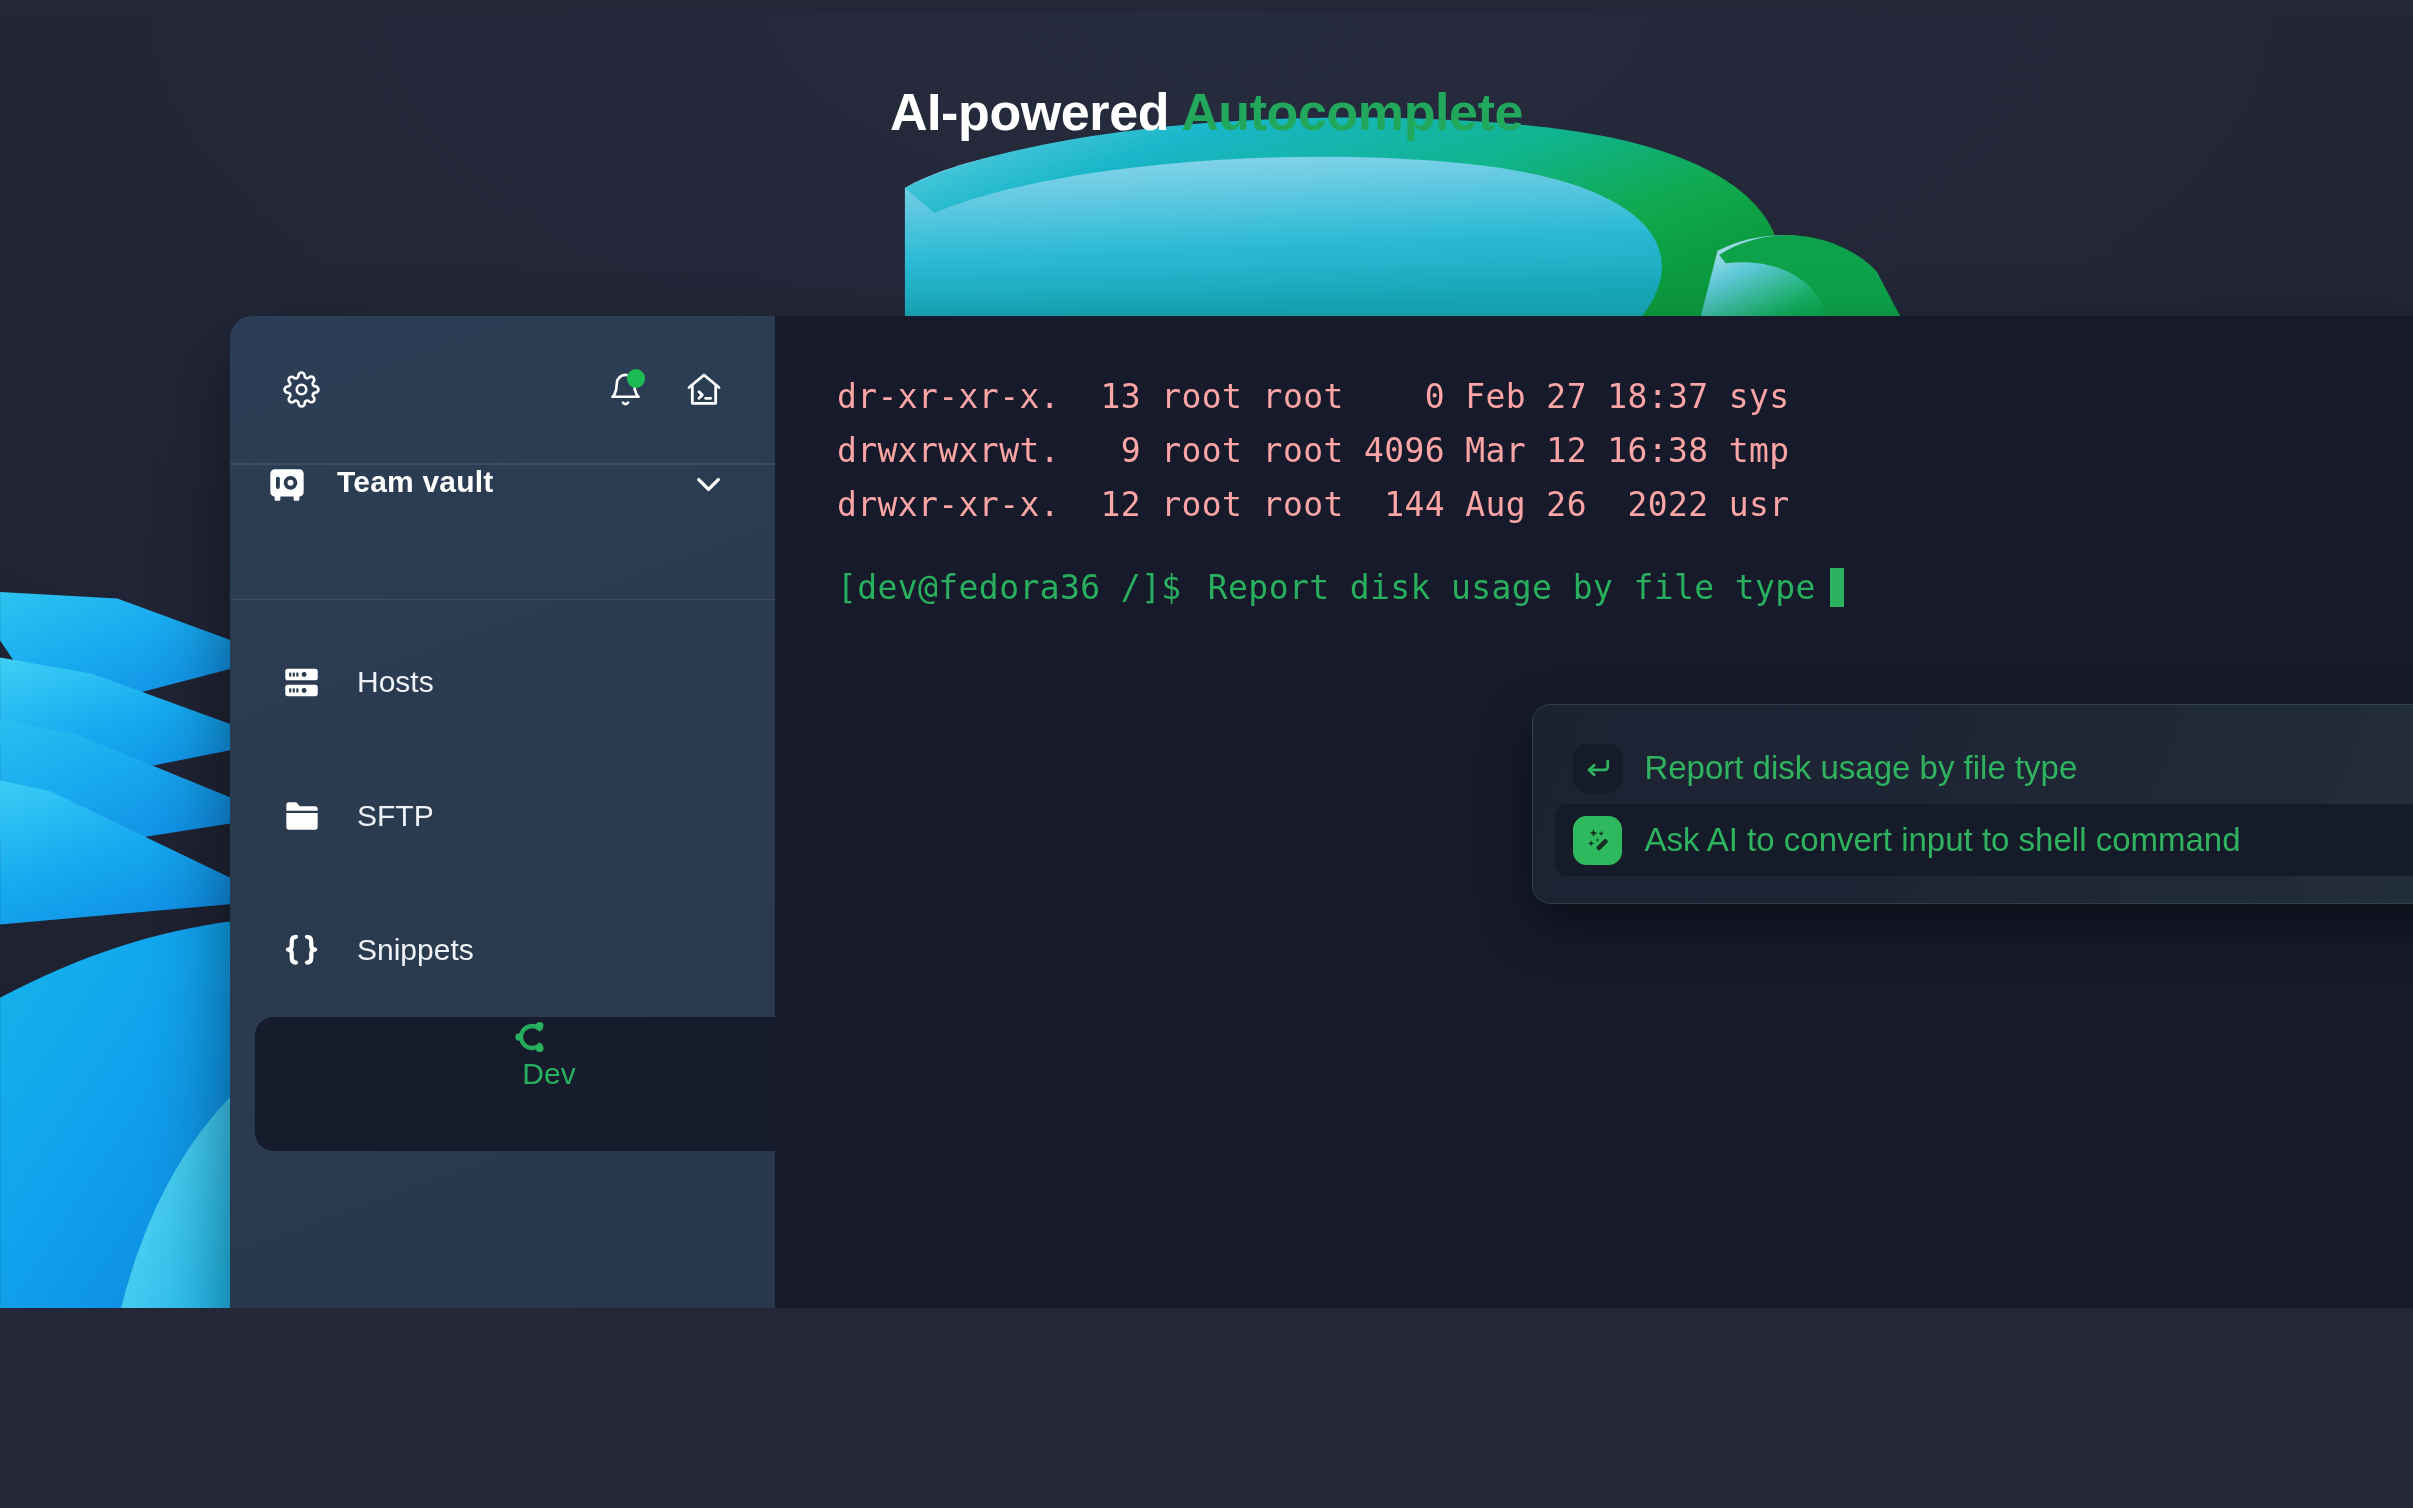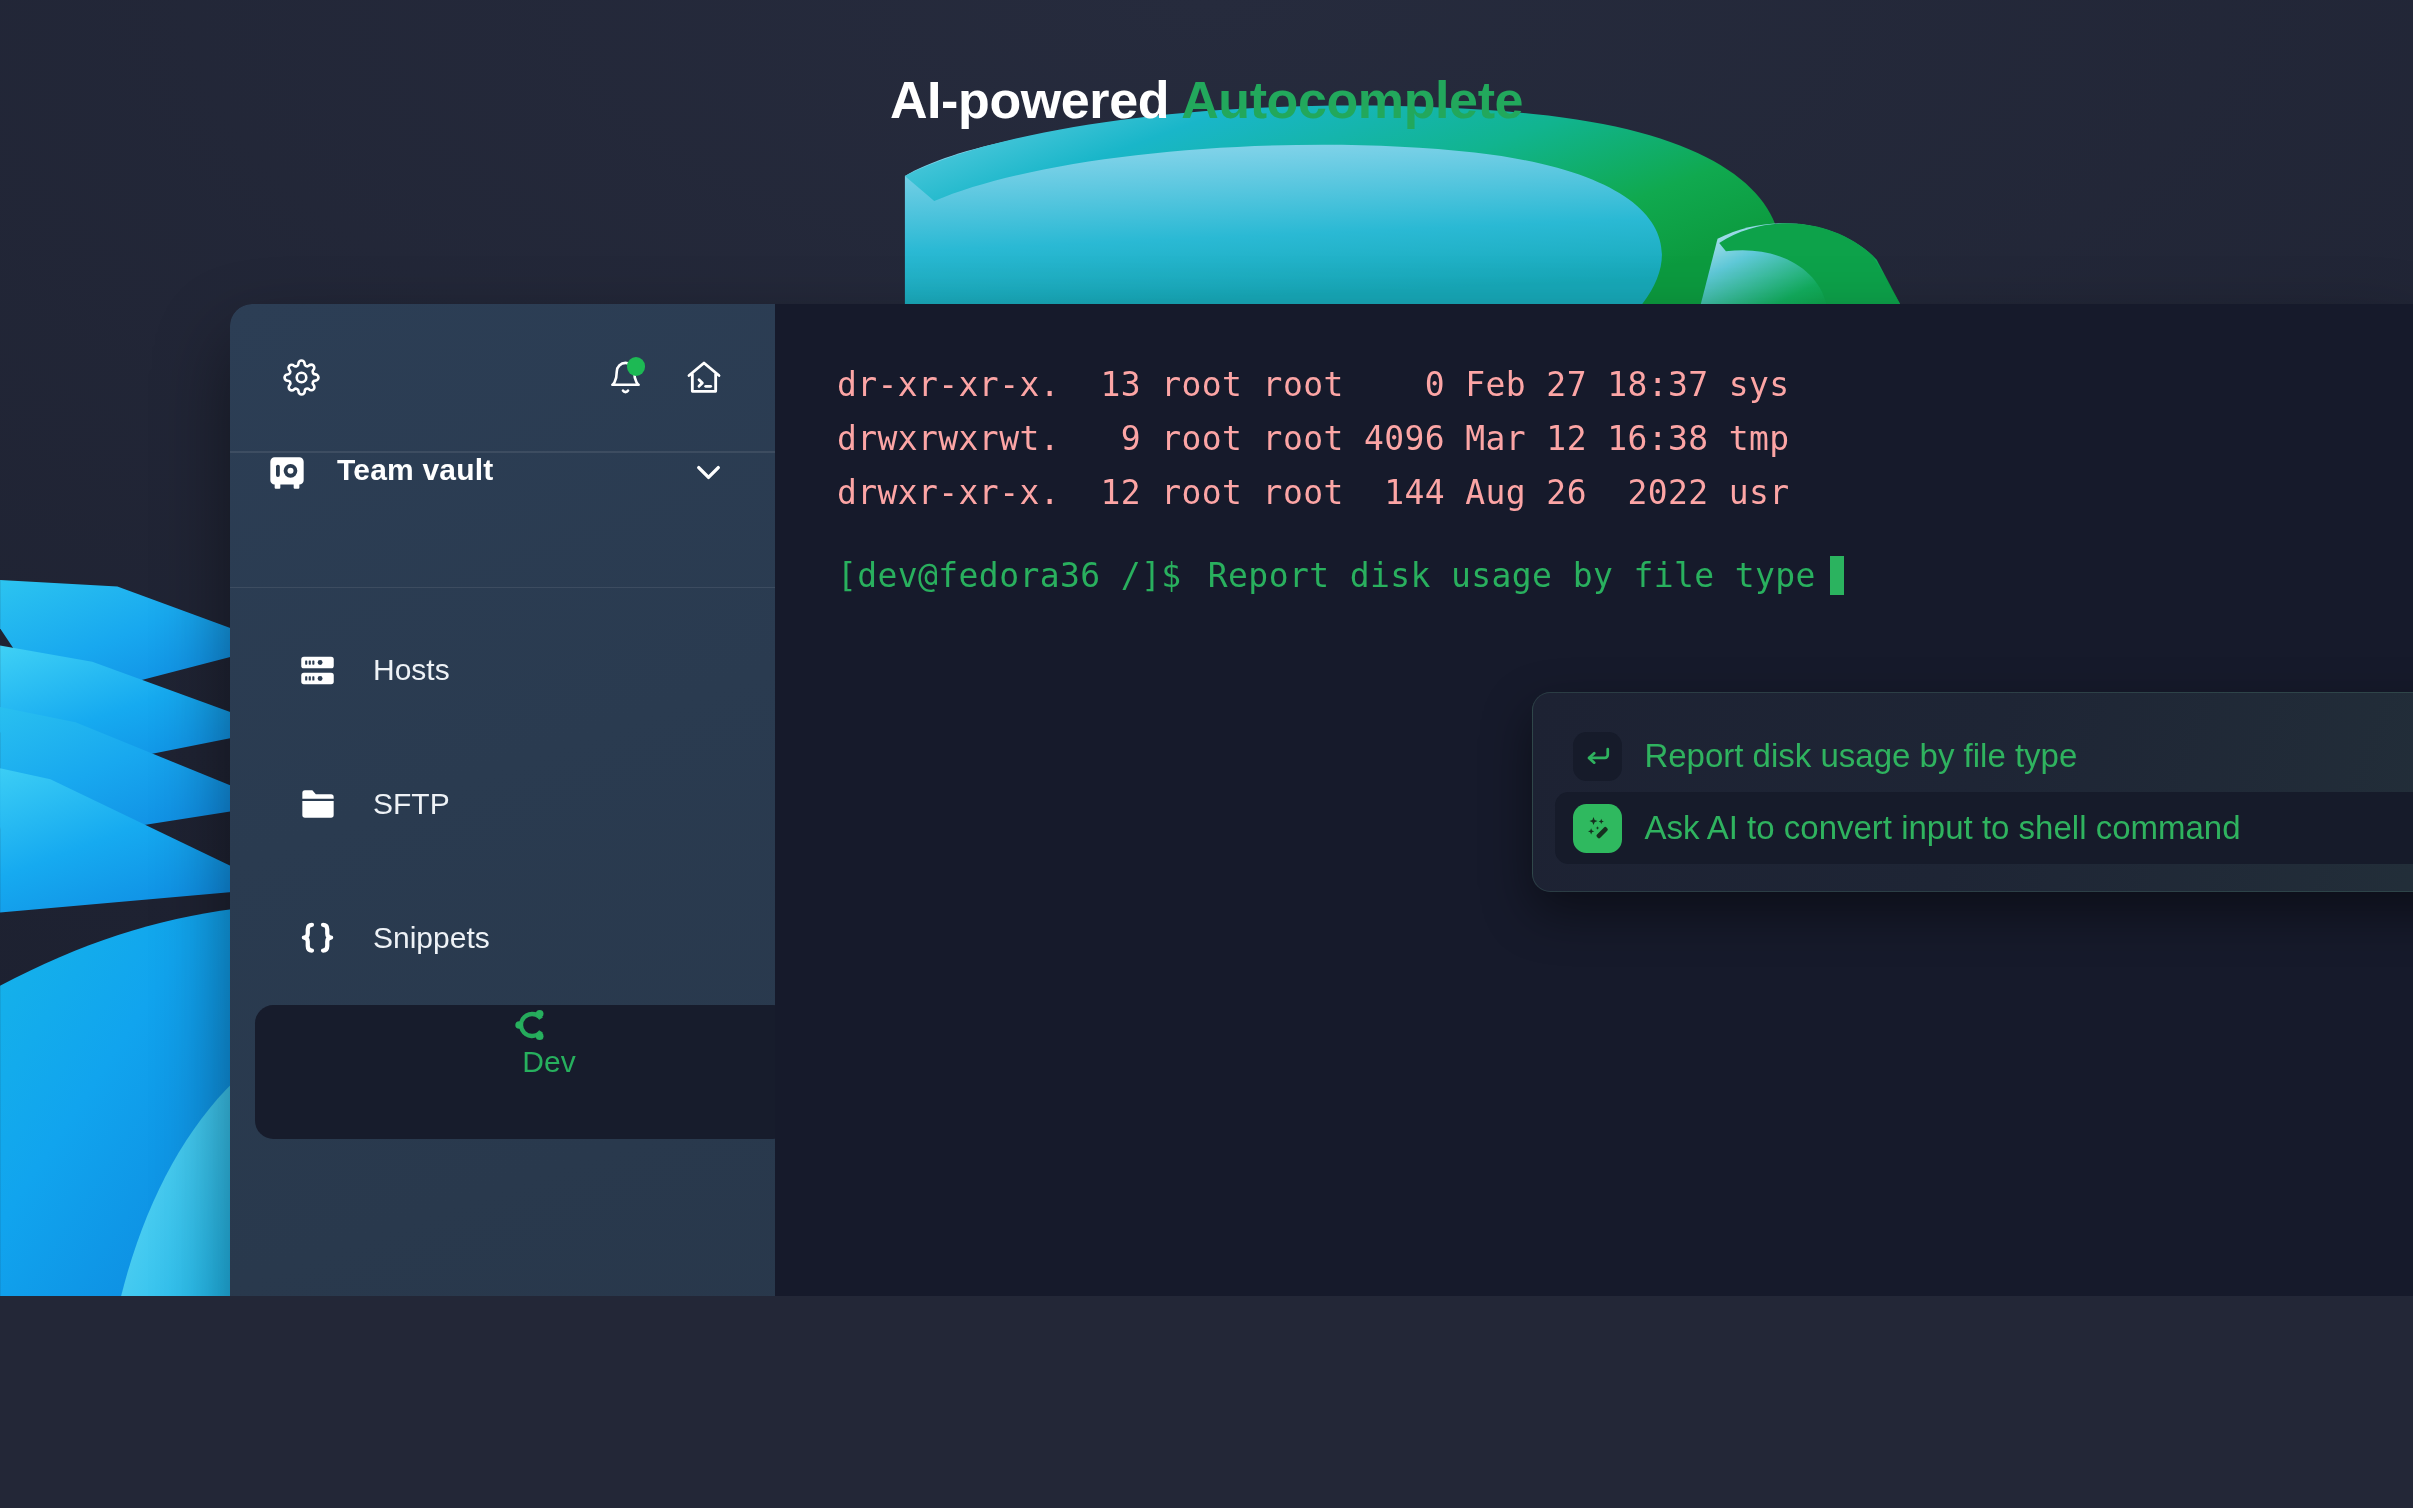--- a/index.html
+++ b/index.html
@@ -11,20 +11,21 @@
     background: #232737;
     font-family: "Liberation Sans", sans-serif;
   }
 
   #stage {
     position: relative;
     width: 2413px;
     height: 1296px;
     background: radial-gradient(140% 110% at 50% 0%, #262b3d 0%, #1f2333 60%, #1b1f2e 100%);
     overflow: hidden;
+    margin-top: 12px;
   }
 
   
   .headline {
     position: absolute;
     top: 70px;
     left: 0;
     width: 2413px;
     text-align: center;
     font-size: 52px;
@@ -112,21 +113,21 @@
   }
   .vault-row .chev { margin-left: auto; }
 
   .nav-list { padding-top: 15px; }
 
   .nav-item {
     position: relative;
     display: flex;
     align-items: center;
     height: 134px;
-    padding-left: 68px;
+    padding-left: 52px;
     cursor: pointer;
   }
   .nav-item .nav-icon {
     width: 45px;
     display: flex;
     align-items: center;
     justify-content: flex-start;
   }
   .nav-item .nav-label {
     margin-left: 30px;

